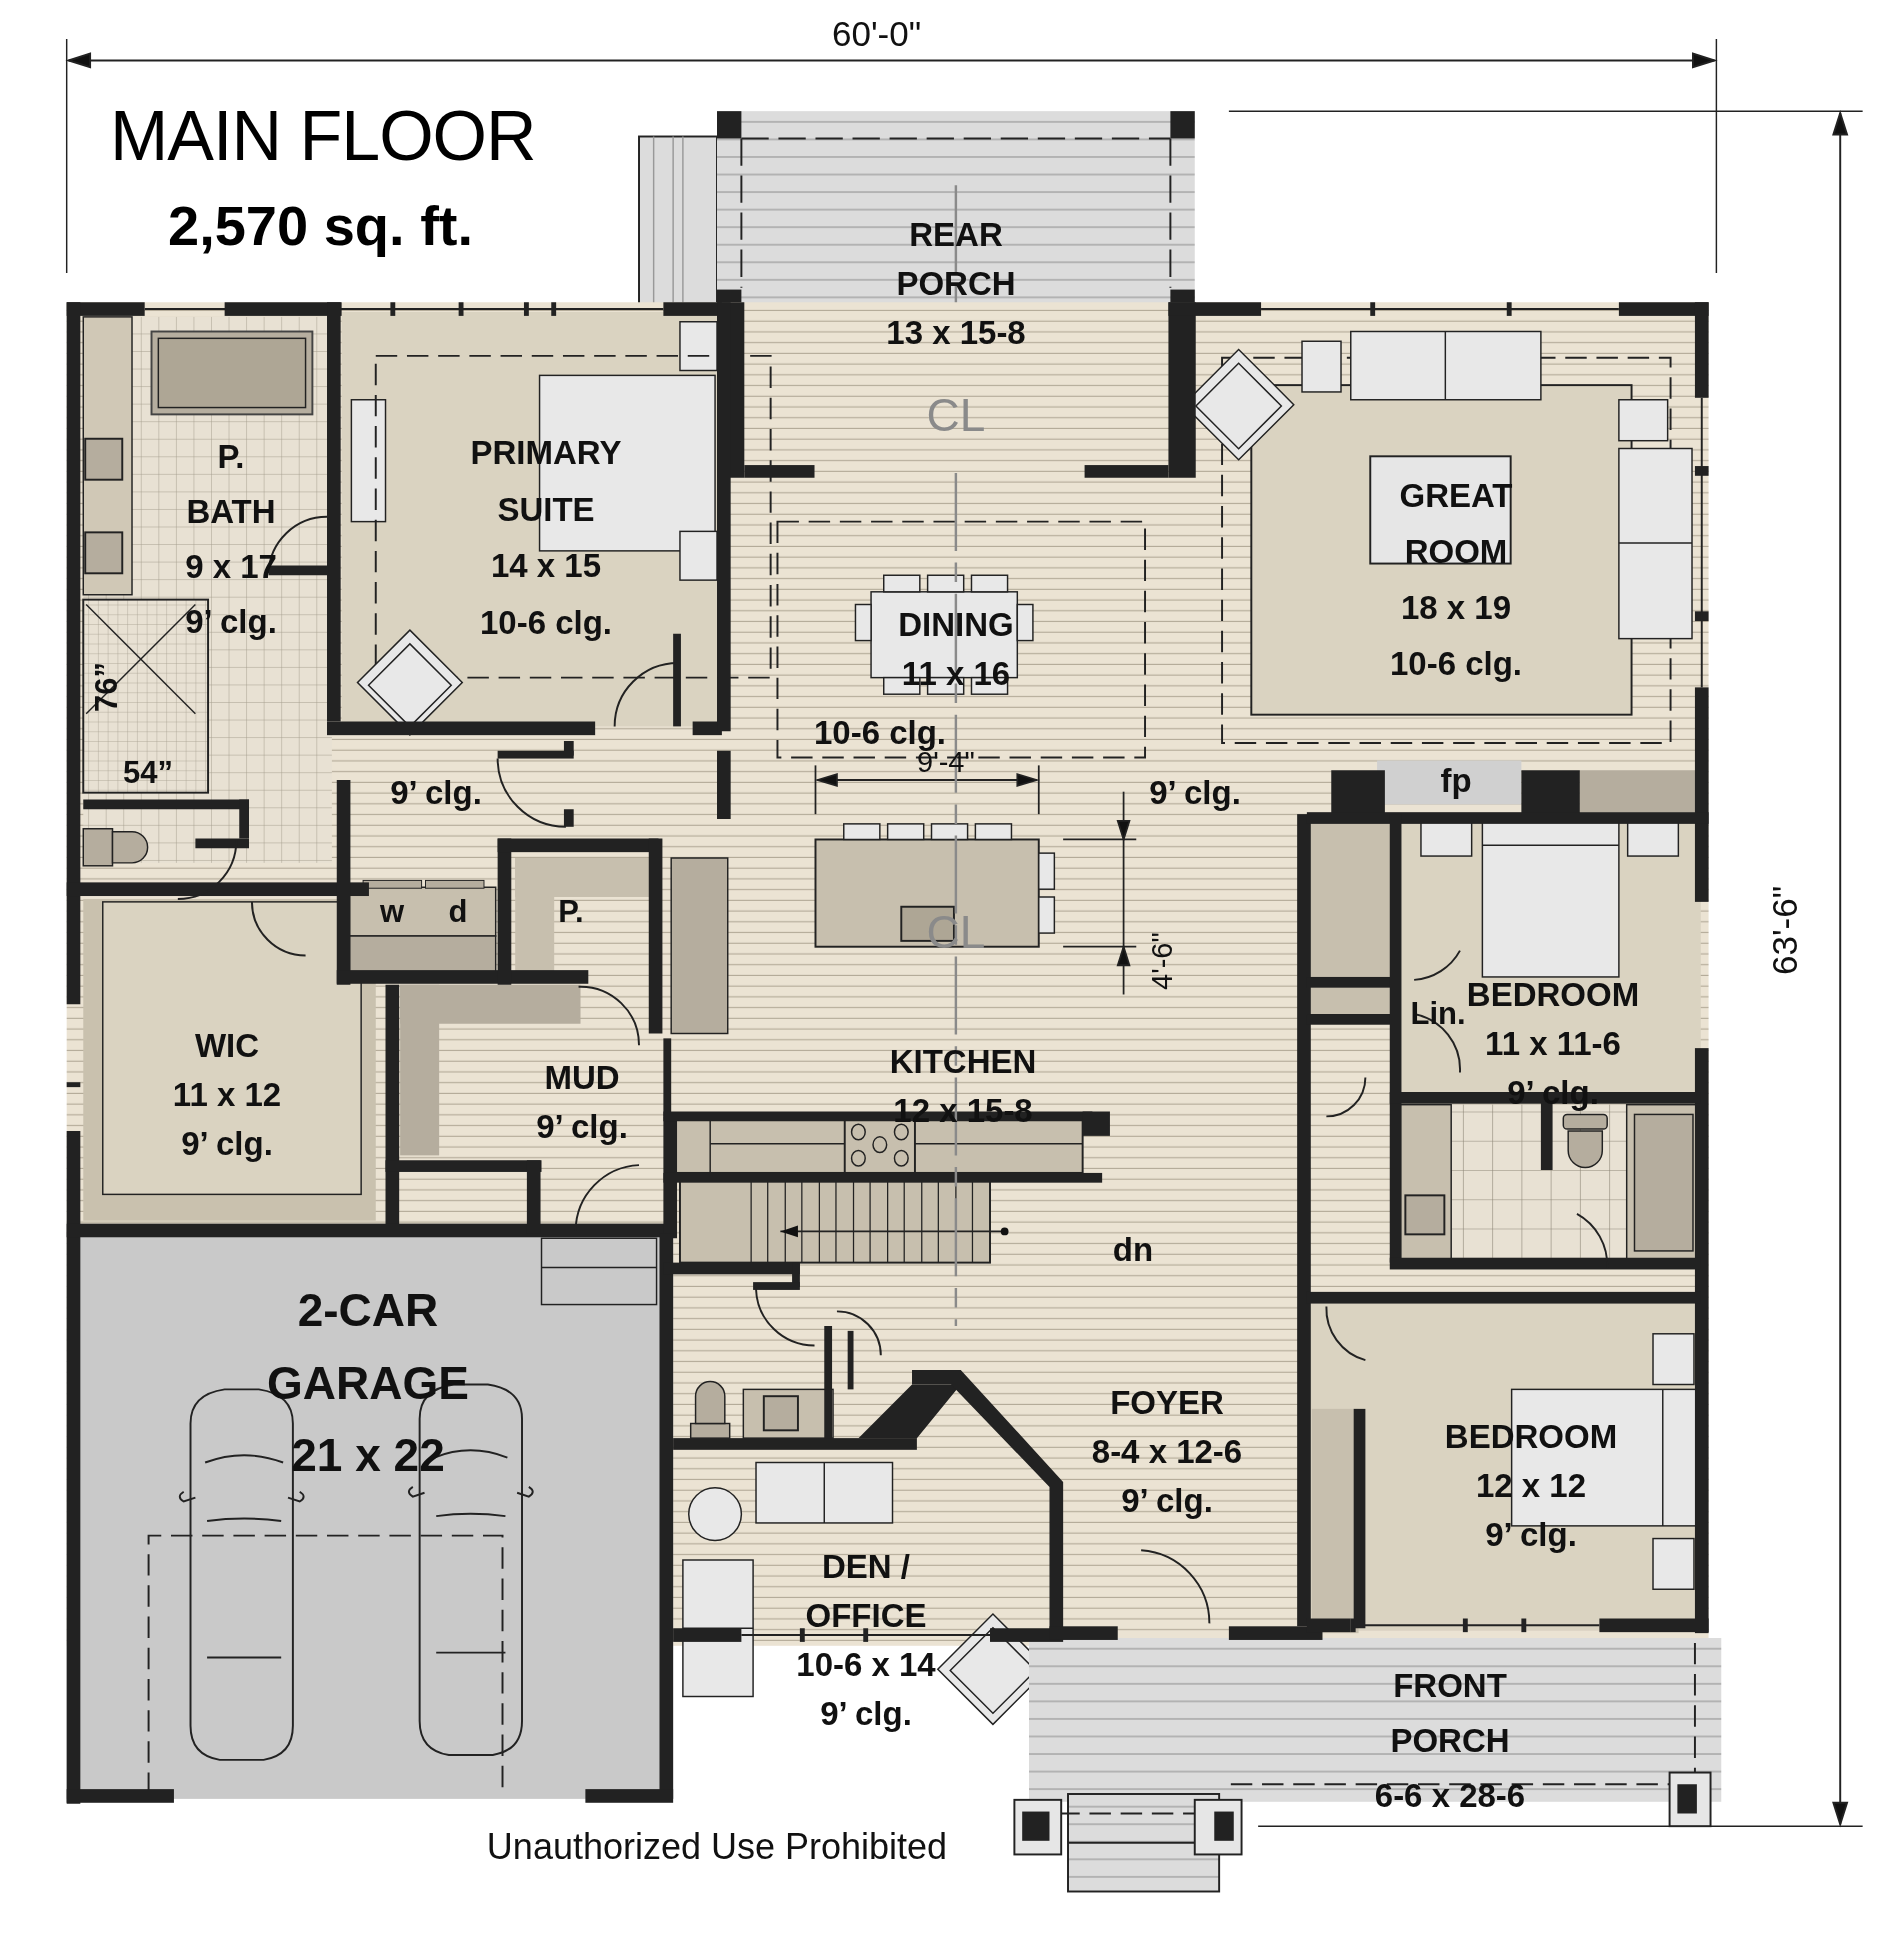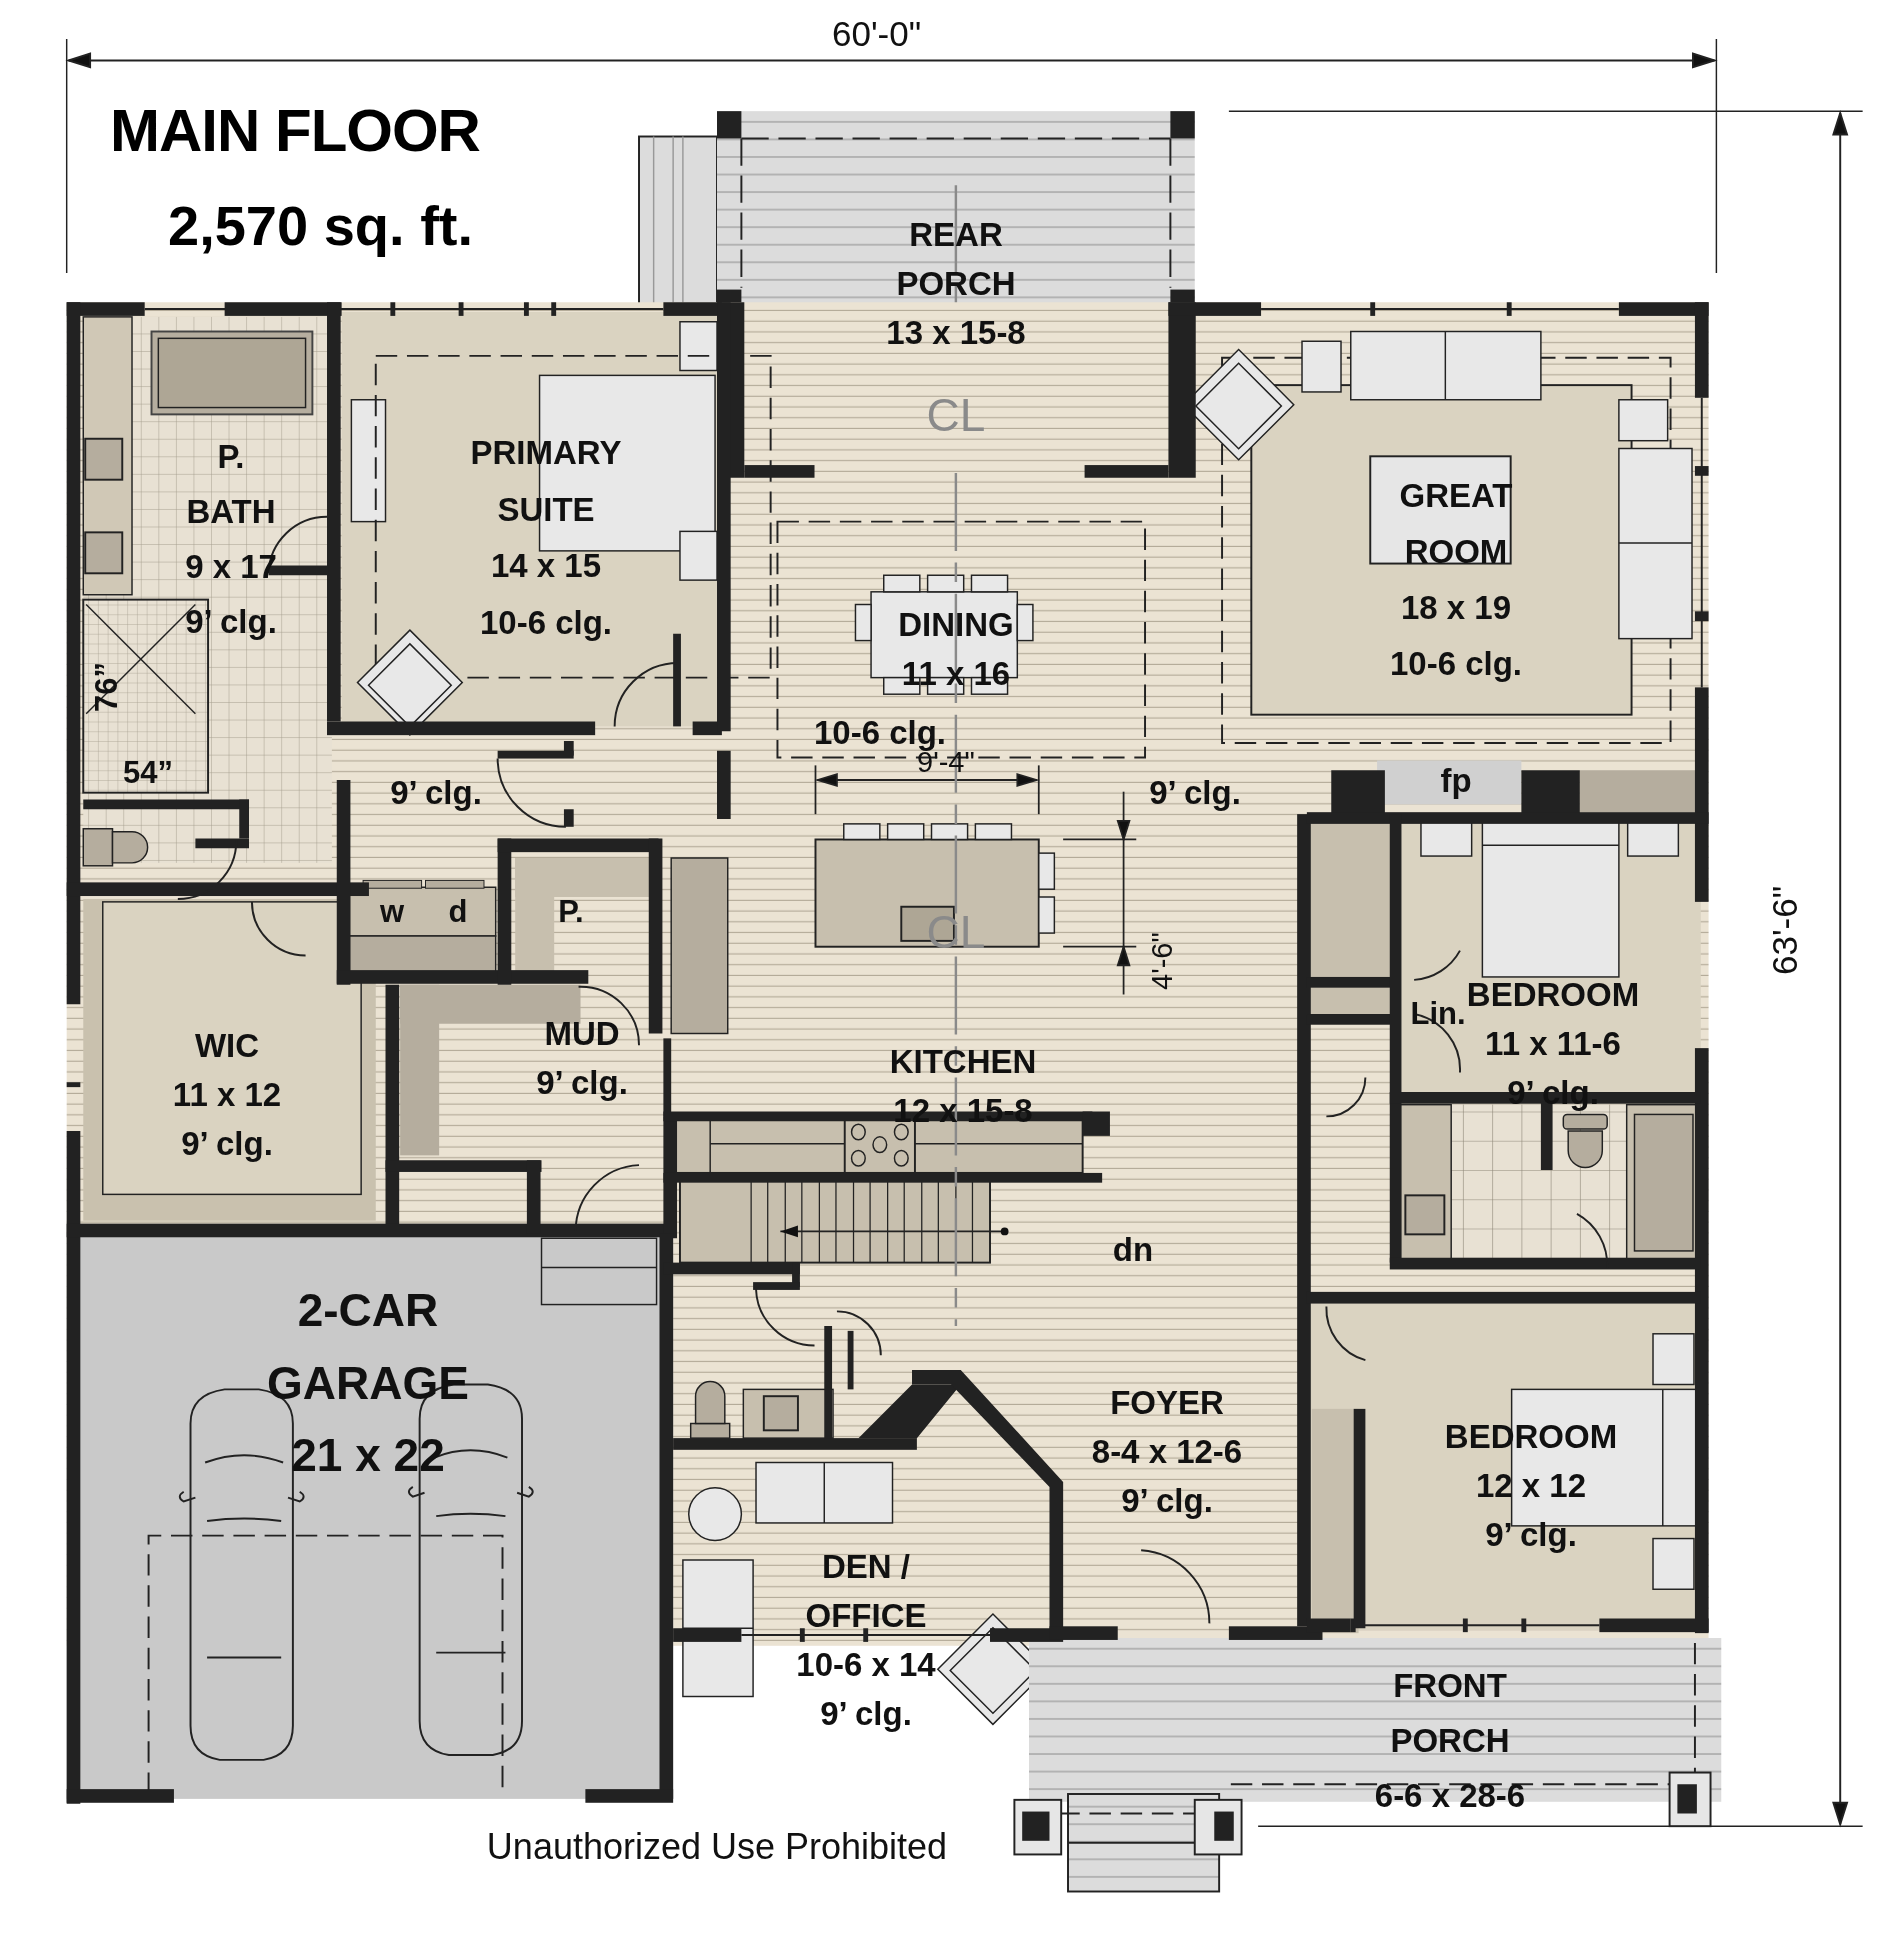--- a/index.html
+++ b/index.html
@@ -3,21 +3,21 @@
 <meta charset="utf-8">
 <style>
   html, body { margin:0; padding:0; background:#ffffff; }
   body { width:1903px; height:1950px; position:relative; overflow:hidden; font-family:"Liberation Sans", sans-serif; }
   #plan { position:absolute; left:0; top:0; width:1903px; height:1950px; }
   .lbl { position:absolute; text-align:center; font-family:"Liberation Sans", sans-serif; font-weight:bold; color:#111; line-height:1.12; white-space:nowrap; transform:translateX(-50%); }
   .lbl span { display:block;margin-top:12px; }
   .sz36 { font-size:46px; }
   .sz34 { font-size:33px; }
   .sz32 { font-size:31px; }
-  .title1 { position:absolute; left:110px; top:96px; font-size:60px; font-weight:bold; letter-spacing:-1px; color:#000; }
+  .title1 { position:absolute; left:110px; top:96px; font-size:70px; font-weight:normal; letter-spacing:-1px; color:#000; }
   .title2 { position:absolute; left:168px; top:193px; font-size:56px; font-weight:bold; color:#000; }
   .dim { position:absolute; font-family:"Liberation Sans", sans-serif; color:#111; font-size:33px; }
   .copy { position:absolute; left:444px; top:1824px; width:546px; text-align:center; font-size:36px; color:#111; line-height:1.28; }
 </style>
 </head>
 <body>
 
 <svg id="plan" viewBox="0 0 1951 2000" xmlns="http://www.w3.org/2000/svg">
   <defs>
     <pattern id="wood" width="20" height="11" patternUnits="userSpaceOnUse">
@@ -465,21 +465,21 @@
   <span>11 x 11-6</span>
   <span>9’ clg.</span>
 </div>
 
 <div class="lbl sz34" style="left:227px; top:1016px;">
   <span>WIC</span>
   <span>11 x 12</span>
   <span>9’ clg.</span>
 </div>
 
-<div class="lbl sz34" style="left:582px; top:1004px;text-align:center;">
+<div class="lbl sz34" style="left:582px; top:1048px;text-align:center;">
   <span>MUD</span>
   <span>9’ clg.</span>
 </div>
 
 <div class="lbl sz34" style="left:1133px; top:1232px;">dn</div>
 
 <div class="lbl sz36" style="left:368px; top:1268px; line-height:1.32;">
   <span>2-CAR</span>
   <span>GARAGE</span>
   <span>21 x 22</span>

